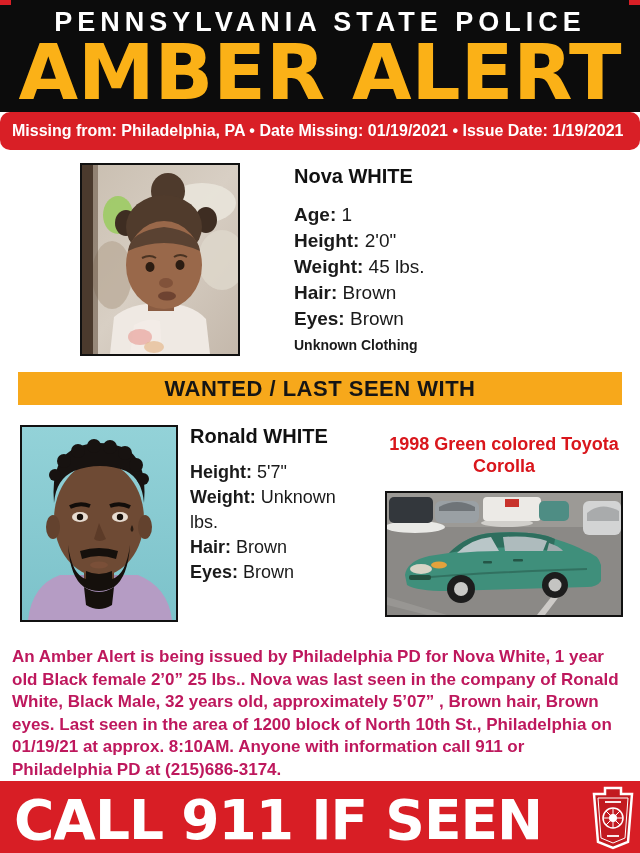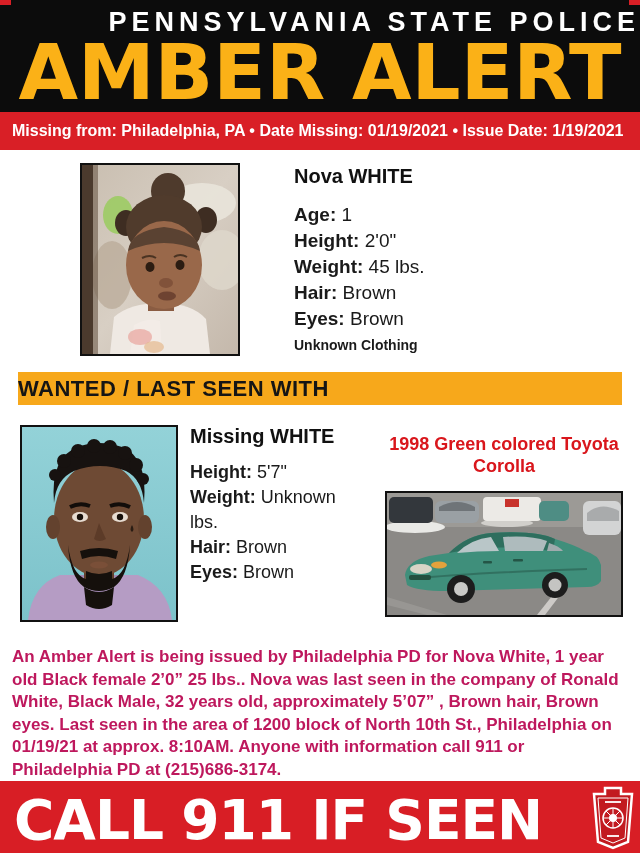--- a/index.html
+++ b/index.html
@@ -23,40 +23,39 @@
   }
   .corner-mark { position:absolute; top:0; width:11px; height:5px; background:#d91f26; }
   .corner-mark.left { left:0; }
   .corner-mark.right { right:0; }
   .agency-line {
     margin-top:7px;
     color:#ffffff;
     font-size:27px; font-weight:bold;
     letter-spacing:5px;
     white-space:nowrap;
-    text-align:right;
   }
   .amber-line {
     margin-top:-4px;
     color:#fbb117;
     font-family:"DejaVu Sans", sans-serif;
     font-size:77px; font-weight:bold;
     letter-spacing:0px;
     line-height:1.0;
     white-space:nowrap;
   }
   
   .missing-bar {
     height:38px; flex:none;
     background:#d91f26;
     color:#ffffff;
     font-size:16px; font-weight:bold;
     line-height:38px;
     padding-left:12px;
-    white-space:nowrap; overflow:hidden;
+    white-space:nowrap; overflow:hidden;border-radius:10px;
   }
   
   .child-section {
     height:222px; flex:none;
     display:flex;
     padding:13px 0 0 80px;
     border-radius:29px;
   }
   .photo-frame {
     border:2px solid #111111;
@@ -70,21 +69,21 @@
   .field-line { font-size:19px; color:#1a1a1a; line-height:26px; }
   .field-line .fl { font-weight:bold; }
   .clothing-line { font-size:14px; font-weight:bold; color:#1a1a1a; line-height:26px; }
   
   .wanted-wrap { height:33px; flex:none; margin:0 18px; }
   .wanted-bar {
     height:33px;
     background:#f7a81b;
     color:#151515;
     font-size:22px; font-weight:bold;
-    line-height:33px;
+    text-align:center; line-height:33px;
     letter-spacing:0.5px;
   }
   
   .suspect-section {
     height:233px; flex:none;
     display:flex;
     padding:20px 10px 0 20px;
   }
   .suspect-photo { width:158px; height:197px; }
   .suspect-details { margin-left:12px; width:176px; padding-top:0; }
@@ -240,21 +239,21 @@
 
         <path d="M72 112 Q77 116 84 112 Q81 106 77 96 Q74 106 72 112 Z" fill="#5c3b28"></path>
 
         <path d="M58 124 Q77 118 96 124 L94 132 Q77 126 60 132 Z" fill="#15100c"></path>
         <path d="M46 118 Q48 150 62 160 Q77 168 92 160 Q106 150 108 118 Q104 148 90 152 L90 144 Q77 150 64 144 L64 152 Q50 148 46 118 Z" fill="#15100c"></path>
         <path d="M62 160 Q77 170 92 160 L90 178 Q77 186 64 178 Z" fill="#15100c"></path>
         <ellipse cx="77" cy="138" rx="9" ry="3.5" fill="#7a4f38"></ellipse>
       </svg>
     </div>
     <div class="suspect-details">
-      <div class="person-name">Missing WHITE</div>
+      <div class="person-name">Ronald WHITE</div>
       <div class="field-line"><span class="fl">Height:</span> <span>5'7"</span></div>
       <div class="field-line"><span class="fl">Weight:</span> <span>Unknown lbs.</span></div>
       <div class="field-line"><span class="fl">Hair:</span> <span>Brown</span></div>
       <div class="field-line"><span class="fl">Eyes:</span> <span>Brown</span></div>
     </div>
     <div class="vehicle-block">
       <div class="vehicle-title">1998 Green colored Toyota Corolla</div>
       <div class="vehicle-photo-frame">
         <svg width="234" height="122" viewBox="0 0 234 122">
           <rect width="234" height="122" fill="#8b8986"></rect>

